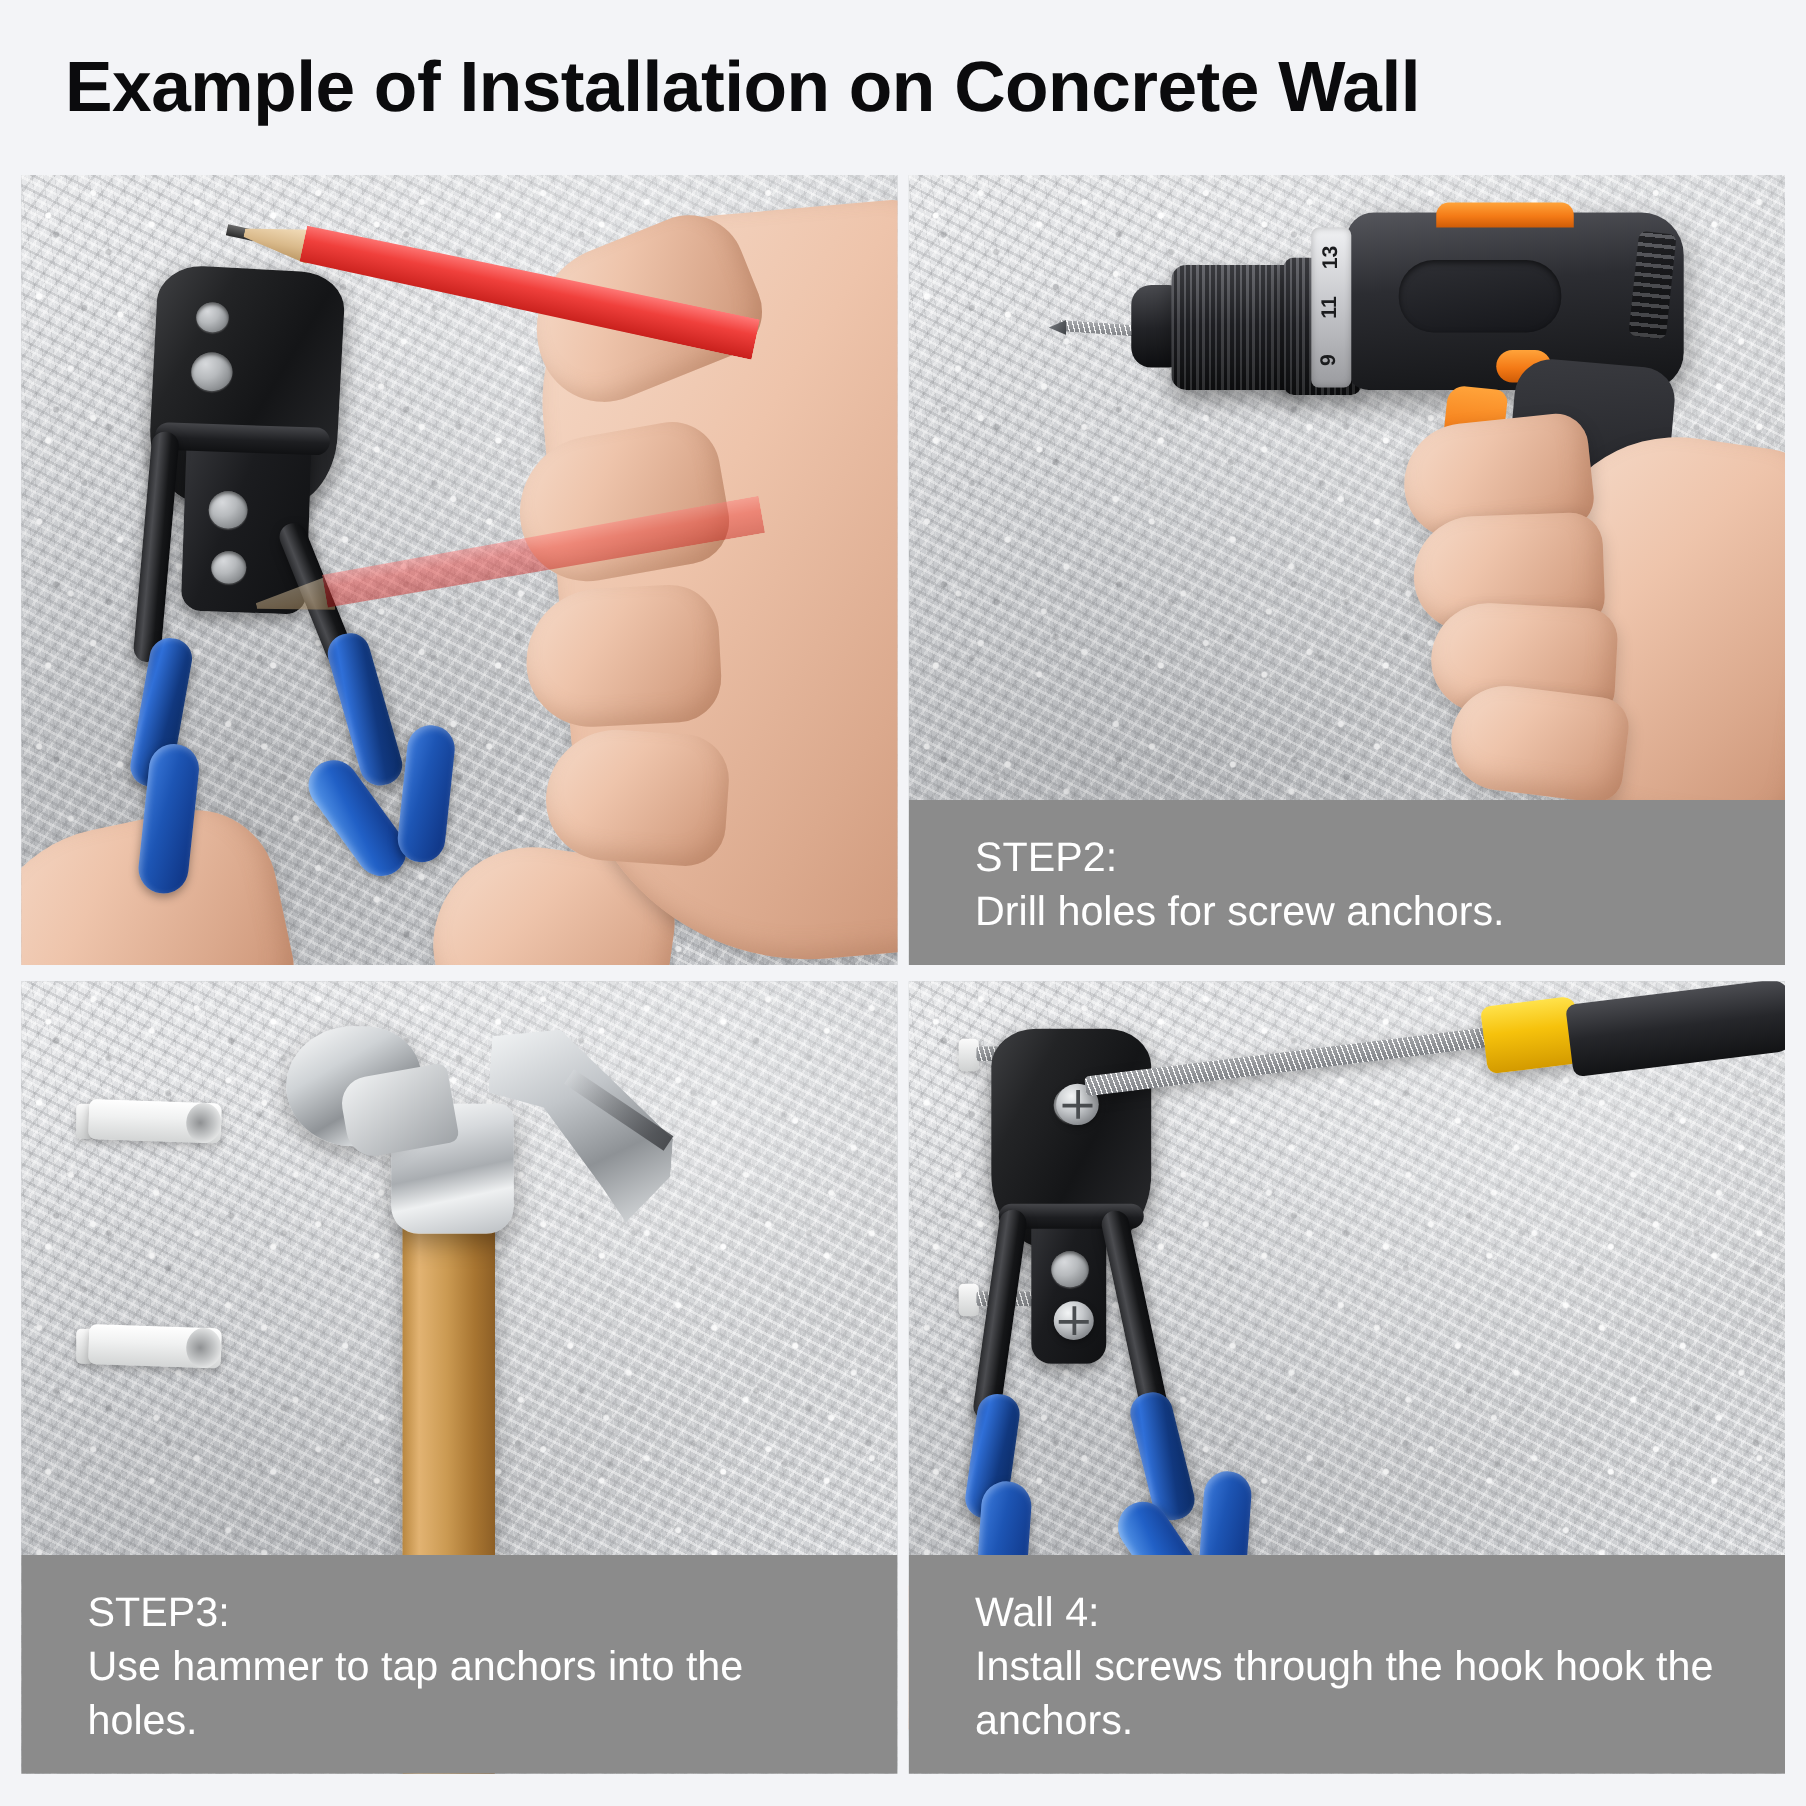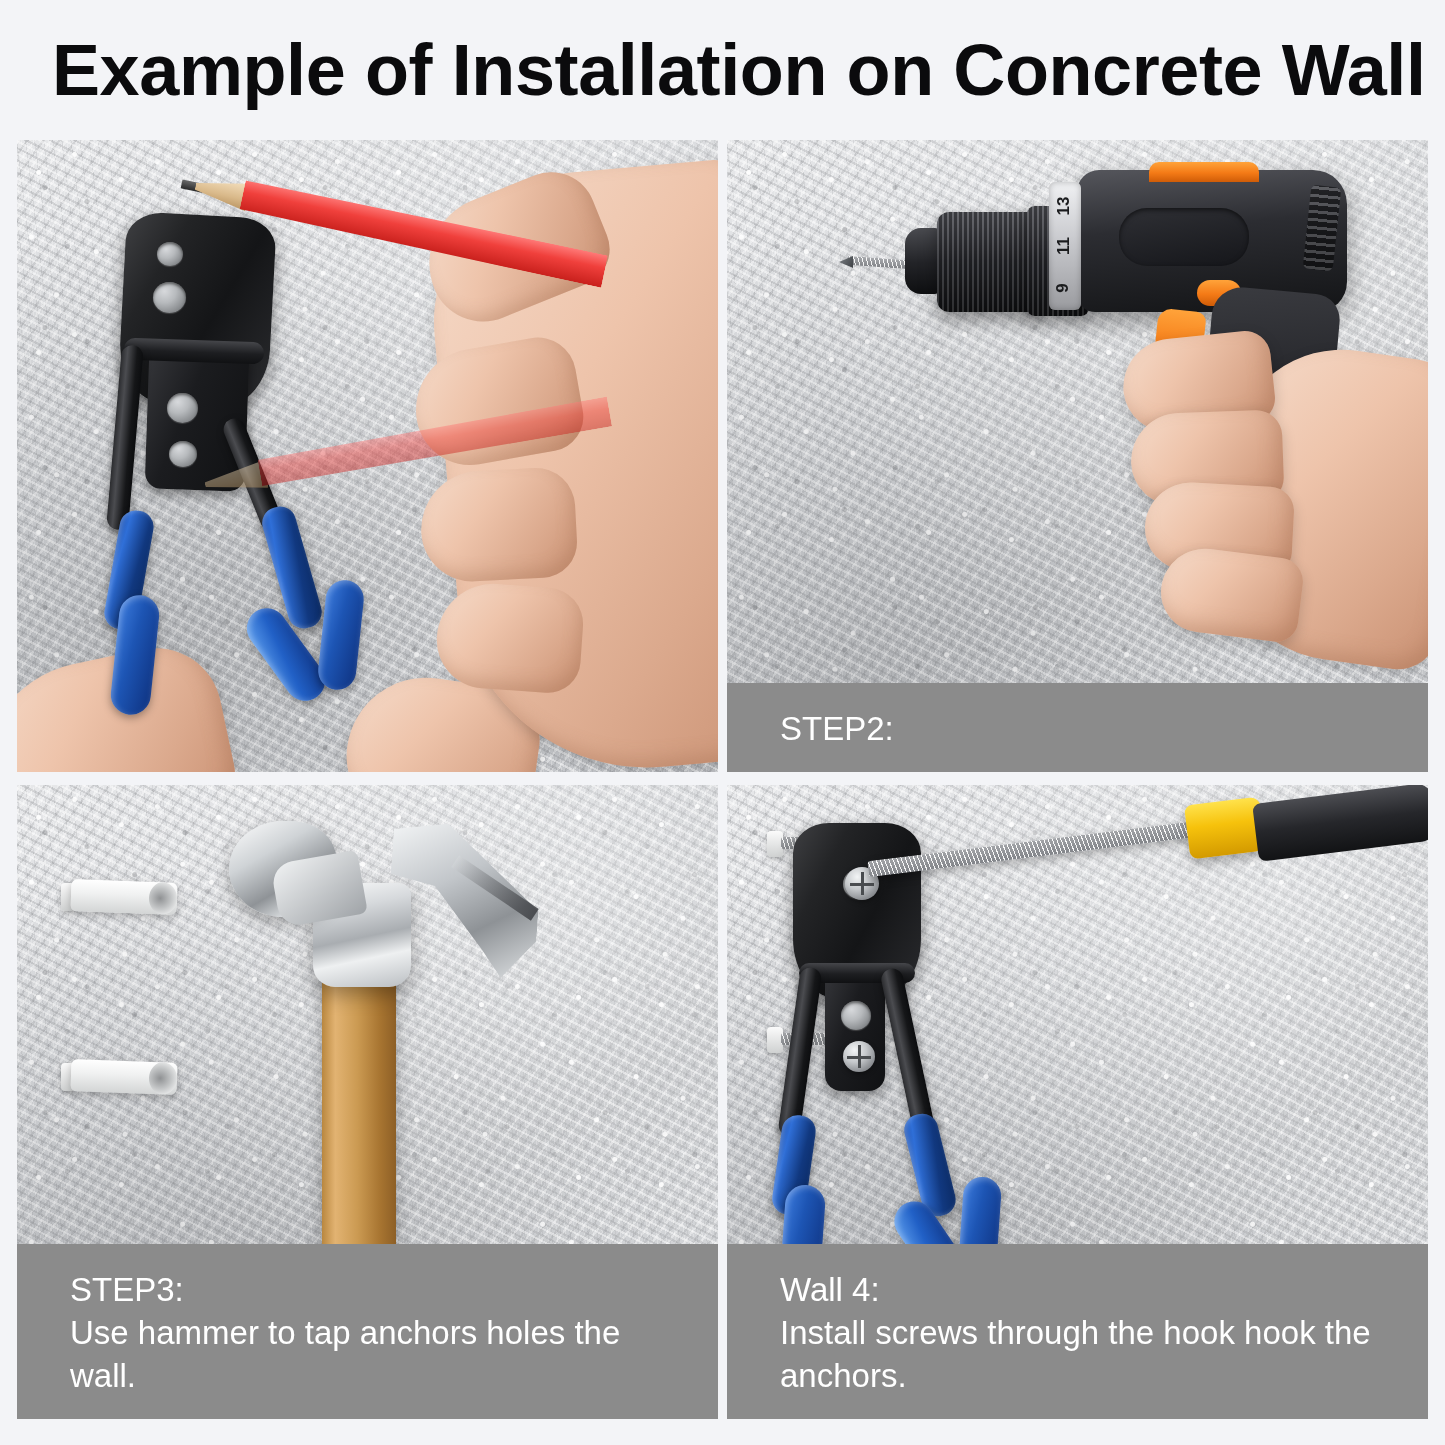--- a/index.html
+++ b/index.html
@@ -22,21 +22,21 @@
     background: #f3f4f7;
   }
 
   
   #title {
     position: absolute;
     left: 52px;
     top: 32px;
     width: 1350px;
     height: 76px;
-    font-size: 72px;
+    font-size: 57px;
     font-weight: bold;
     letter-spacing: -0.4px;
     color: #0b0b0d;
     line-height: 76px;
     white-space: nowrap;
     transform: scaleX(1.0);
     transform-origin: left center;
   }
 
   
@@ -422,20 +422,21 @@
       <div style="position:absolute; left:0; top:0; width:100%; height:100%; z-index:22;">
         <div class="skin" style="left:498px; top:210px; width:230px; height:310px; border-radius:110px 60px 40px 120px; transform:rotate(8deg);"></div>
         <div class="skin" style="left:396px; top:196px; width:150px; height:92px; border-radius:56px 30px 28px 50px; transform:rotate(-6deg);"></div>
         <div class="skin" style="left:404px; top:272px; width:152px; height:92px; border-radius:56px 30px 28px 50px; transform:rotate(-2deg);"></div>
         <div class="skin" style="left:418px; top:344px; width:148px; height:88px; border-radius:52px 28px 26px 48px; transform:rotate(3deg);"></div>
         <div class="skin" style="left:434px; top:412px; width:140px; height:84px; border-radius:48px 26px 24px 44px; transform:rotate(7deg);"></div>
       </div>
 
       <div class="caption">
         <span class="cap-head">STEP2:</span>
+        <span class="cap-body">Drill holes for screw anchors.</span>
       </div>
     </div>
 
     <div class="panel">
       <div class="wall"></div>
 
       <div style="position:absolute; left:44px; top:96px; z-index:12;">
         <div class="anchor-collar" style="left:0; top:2px; width:14px; height:28px;"></div>
         <div class="anchor" style="left:10px; top:0; width:106px; height:32px; transform:rotate(2deg);"></div>
       </div>
@@ -448,21 +449,21 @@
         <div class="ham-handle" style="left:305px; top:185px; width:74px; height:450px; border-radius:6px 6px 2px 2px;"></div>
         <div class="ham-head" style="left:296px; top:98px; width:98px; height:104px; border-radius:10px 12px 22px 22px;"></div>
         <div class="ham-face" style="left:212px; top:36px; width:108px; height:96px;"></div>
         <div style="position:absolute; left:258px; top:72px; width:88px; height:64px; background:linear-gradient(150deg,#f1f3f4,#9fa3a7); border-radius:22px 8px 8px 22px; transform:rotate(-10deg);"></div>
         <div class="ham-claw" style="left:372px; top:40px; width:150px; height:150px; clip-path:polygon(0 6%,36% 0,100% 54%,100% 74%,78% 100%,64% 82%,30% 42%,0 36%); transform:rotate(4deg);"></div>
         <div style="position:absolute; left:430px; top:96px; width:96px; height:14px; background:linear-gradient(90deg,rgba(255,255,255,.1),rgba(60,62,66,.85)); transform:rotate(34deg);"></div>
       </div>
 
       <div class="caption">
         <span class="cap-head">STEP3:</span>
-        <span class="cap-body">Use hammer to tap anchors holes the wall.</span>
+        <span class="cap-body">Use hammer to tap anchors into the holes.</span>
       </div>
     </div>
 
     <div class="panel">
       <div class="wall"></div>
 
       <div style="position:absolute; left:40px; top:44px; z-index:10;">
         <div class="anchor-collar" style="left:0; top:2px; width:16px; height:26px;"></div>
         <div class="screw-shank" style="left:14px; top:8px; width:70px; height:12px;"></div>
       </div>

